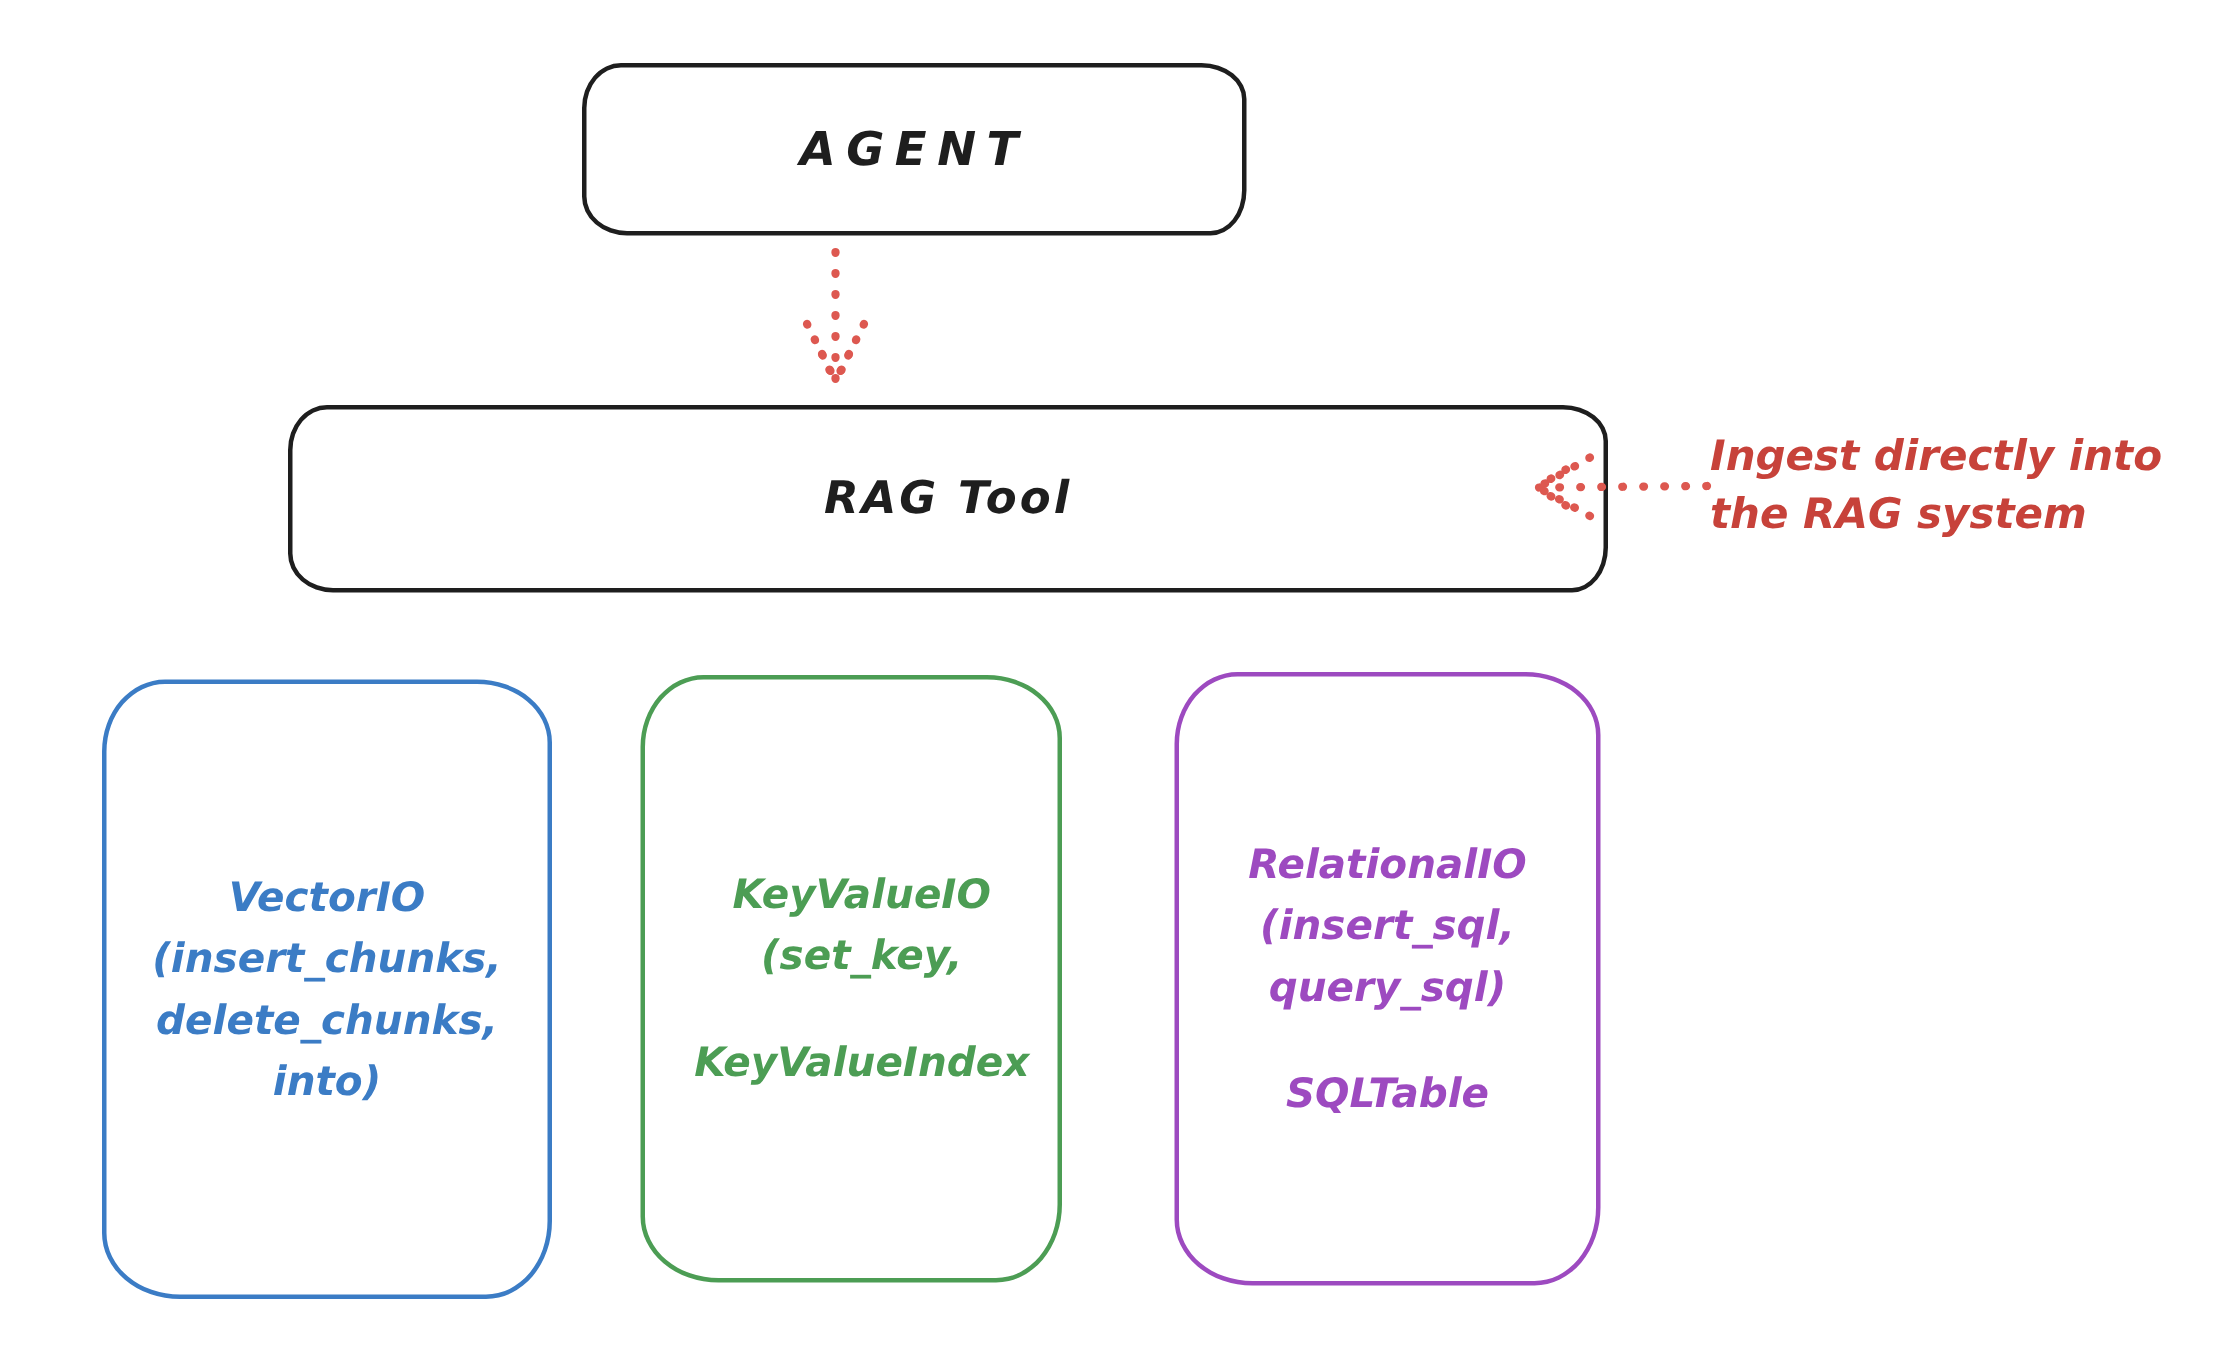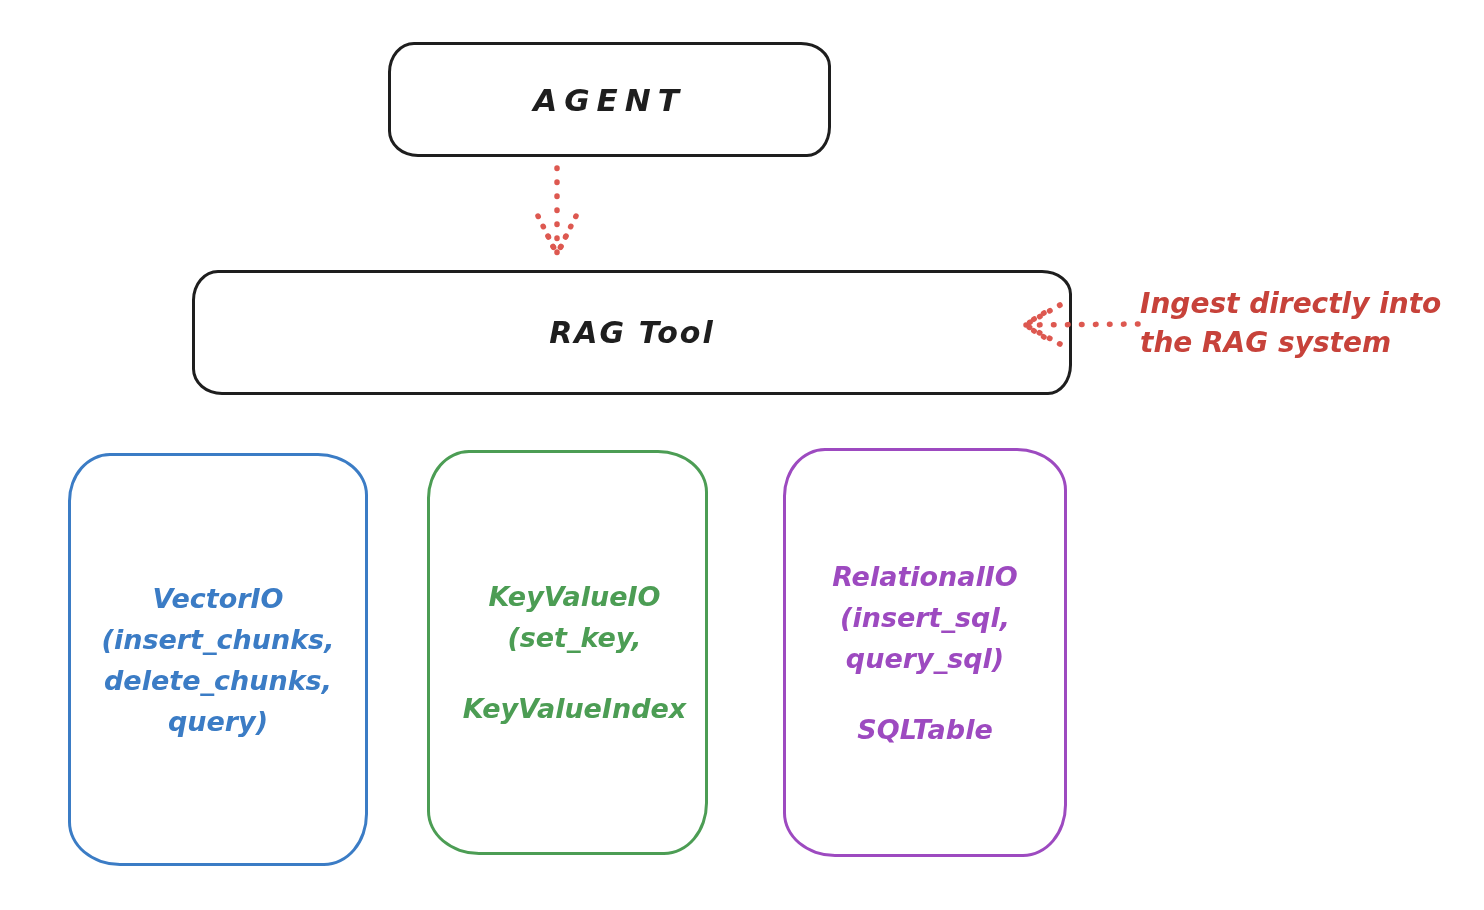--- a/index.html
+++ b/index.html
@@ -123,21 +123,21 @@
 
   <div class="annotation">
     <div>Ingest directly into</div>
     <div>the RAG system</div>
   </div>
 
   <div class="io-box io-blue">
     <div>VectorIO</div>
     <div>(insert_chunks,</div>
     <div>delete_chunks,</div>
-    <div>query)</div>
+    <div>into)</div>
   </div>
 
   <div class="io-box io-green">
     <div>KeyValueIO</div>
     <div>(set_key,</div>
     <div class="io-footer">KeyValueIndex</div>
   </div>
 
   <div class="io-box io-purple">
     <div>RelationalIO</div>

